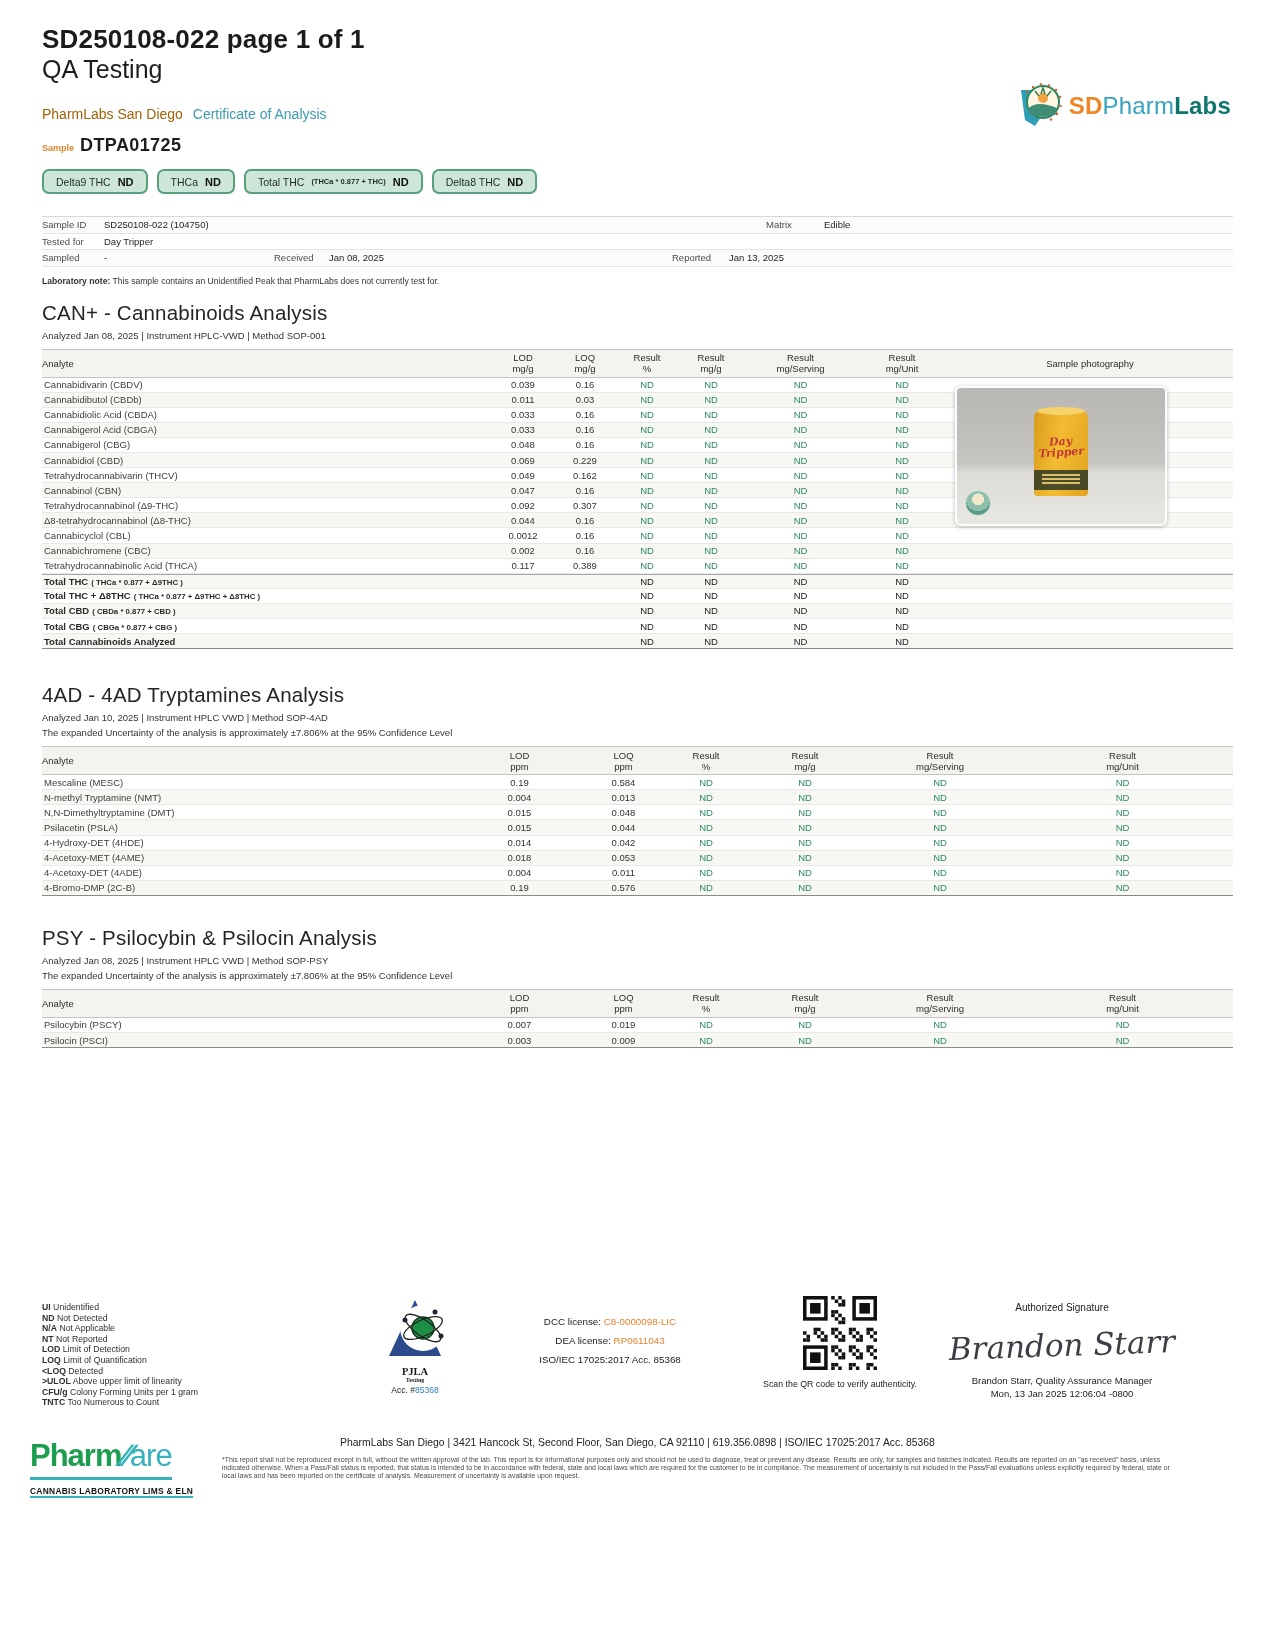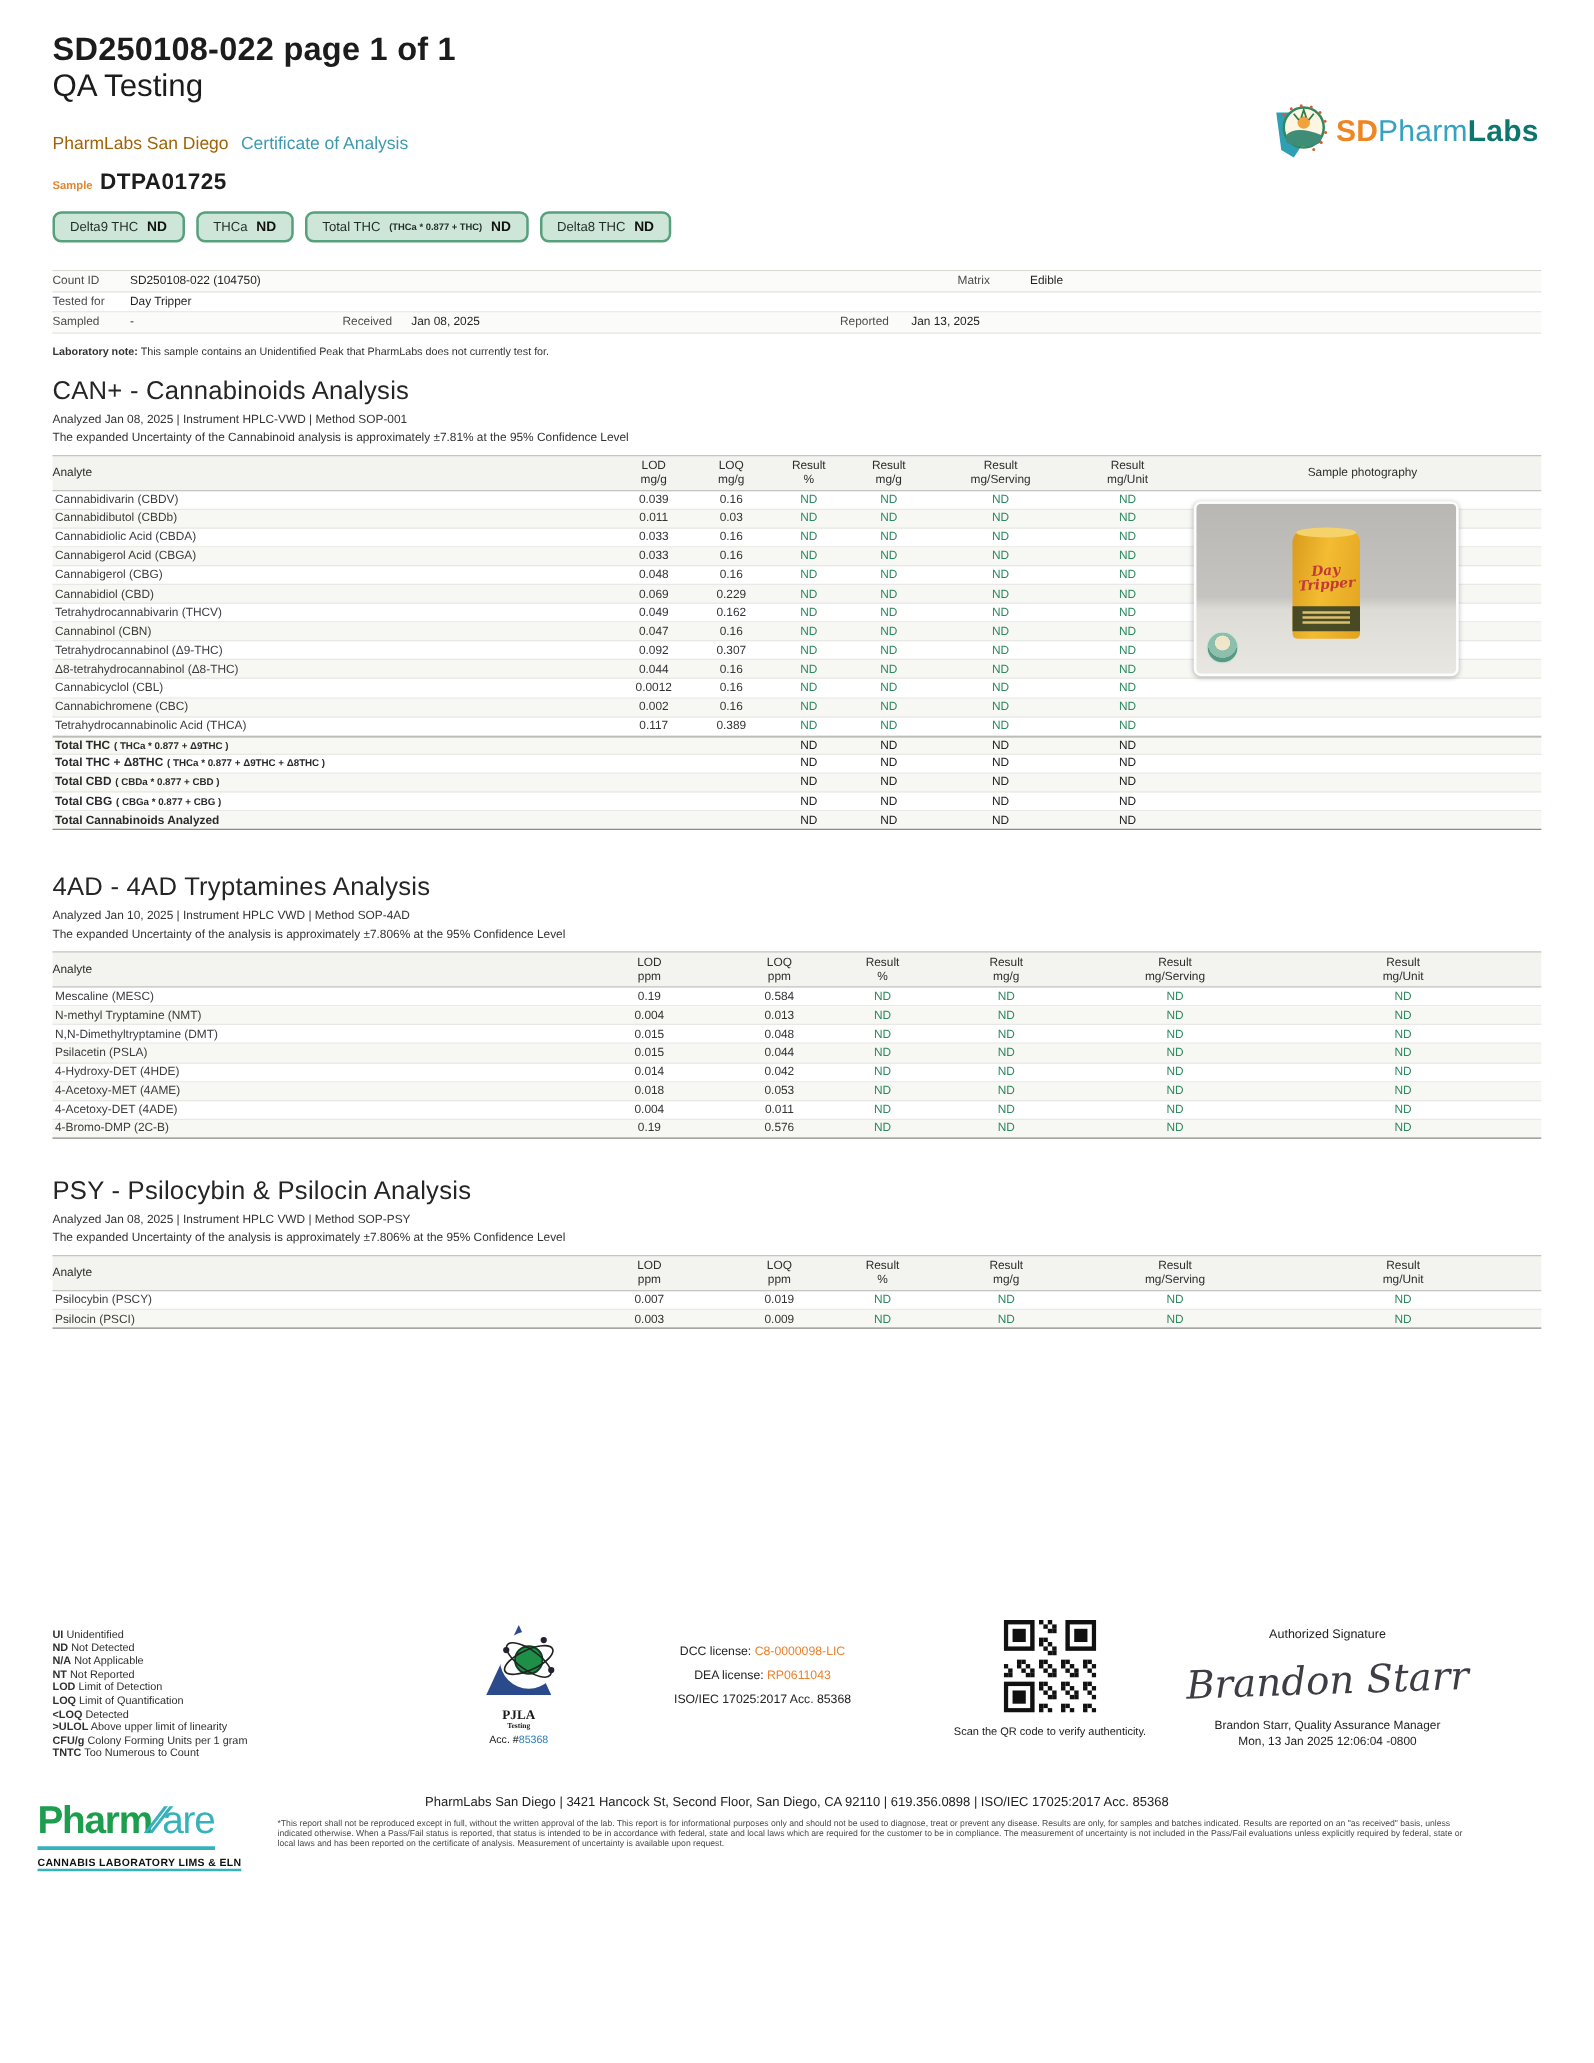--- a/index.html
+++ b/index.html
@@ -147,21 +147,21 @@
           <span class="b-value">ND</span>
         </div>
         <div class="badge">
           <span class="b-label">Delta8 THC</span>
           <span class="b-value">ND</span>
         </div>
       </div>
 
     <div class="info-table" id="info-table">
         <div class="info-row info-row-1">
-          <span class="info-label">Count ID</span>
+          <span class="info-label">Sample ID</span>
           <span class="info-value">SD250108-022 (104750)</span>
           <span class="info-label">Matrix</span>
           <span class="info-value">Edible</span>
         </div>
         <div class="info-row info-row-2">
           <span class="info-label">Tested for</span>
           <span class="info-value">Day Tripper</span>
         </div>
         <div class="info-row info-row-3">
           <span class="info-label">Sampled</span>
@@ -172,21 +172,20 @@
           <span class="info-value">Jan 13, 2025</span>
         </div>
       </div>
     <div class="lab-note">
       <b>Laboratory note:</b>
       <span>This sample contains an Unidentified Peak that PharmLabs does not currently test for.</span>
     </div>
 
     <div class="section-title">CAN+ - Cannabinoids Analysis</div>
     <div class="meta-line">Analyzed Jan 08, 2025   |   Instrument HPLC-VWD   | Method SOP-001</div>
-    <div class="unc-line">The expanded Uncertainty of the Cannabinoid analysis is approximately ±7.81% at the 95% Confidence Level</div>
     <div class="tbl">
       <div class="theader grid-can-h" id="can-header">
           <div class="hcell left">
             <div>Analyte</div>
           </div>
           <div class="hcell">
             <div>LOD</div>
             <div>mg/g</div>
           </div>
           <div class="hcell">

